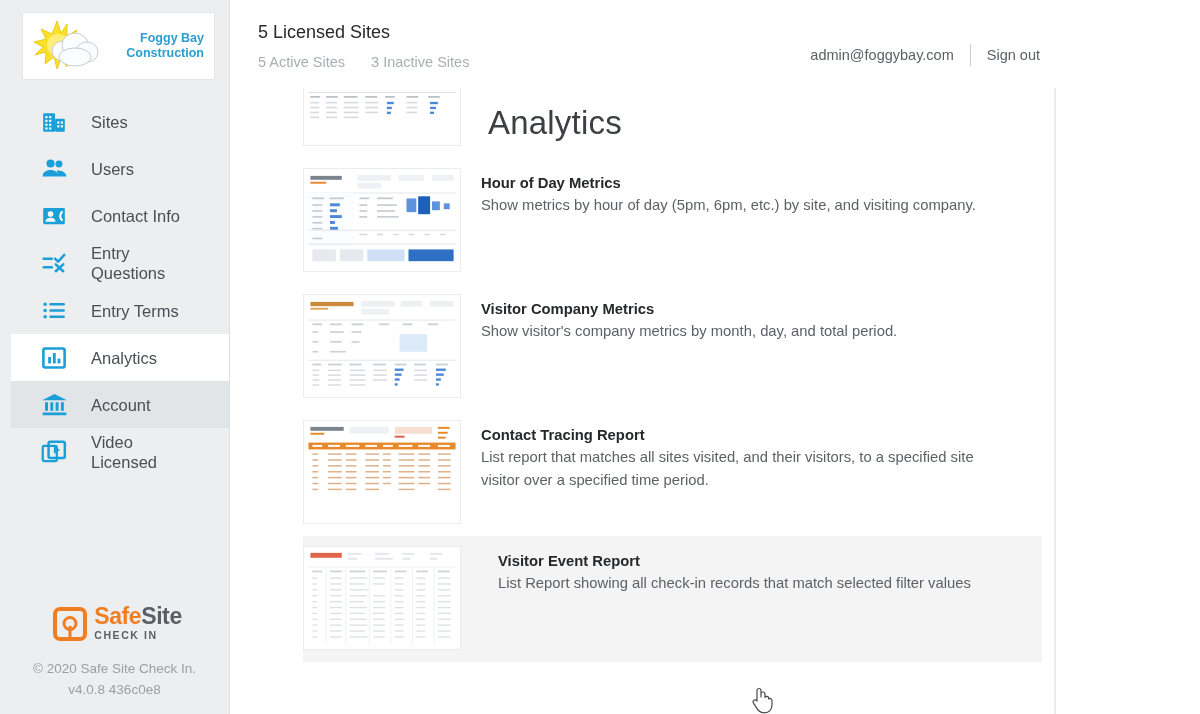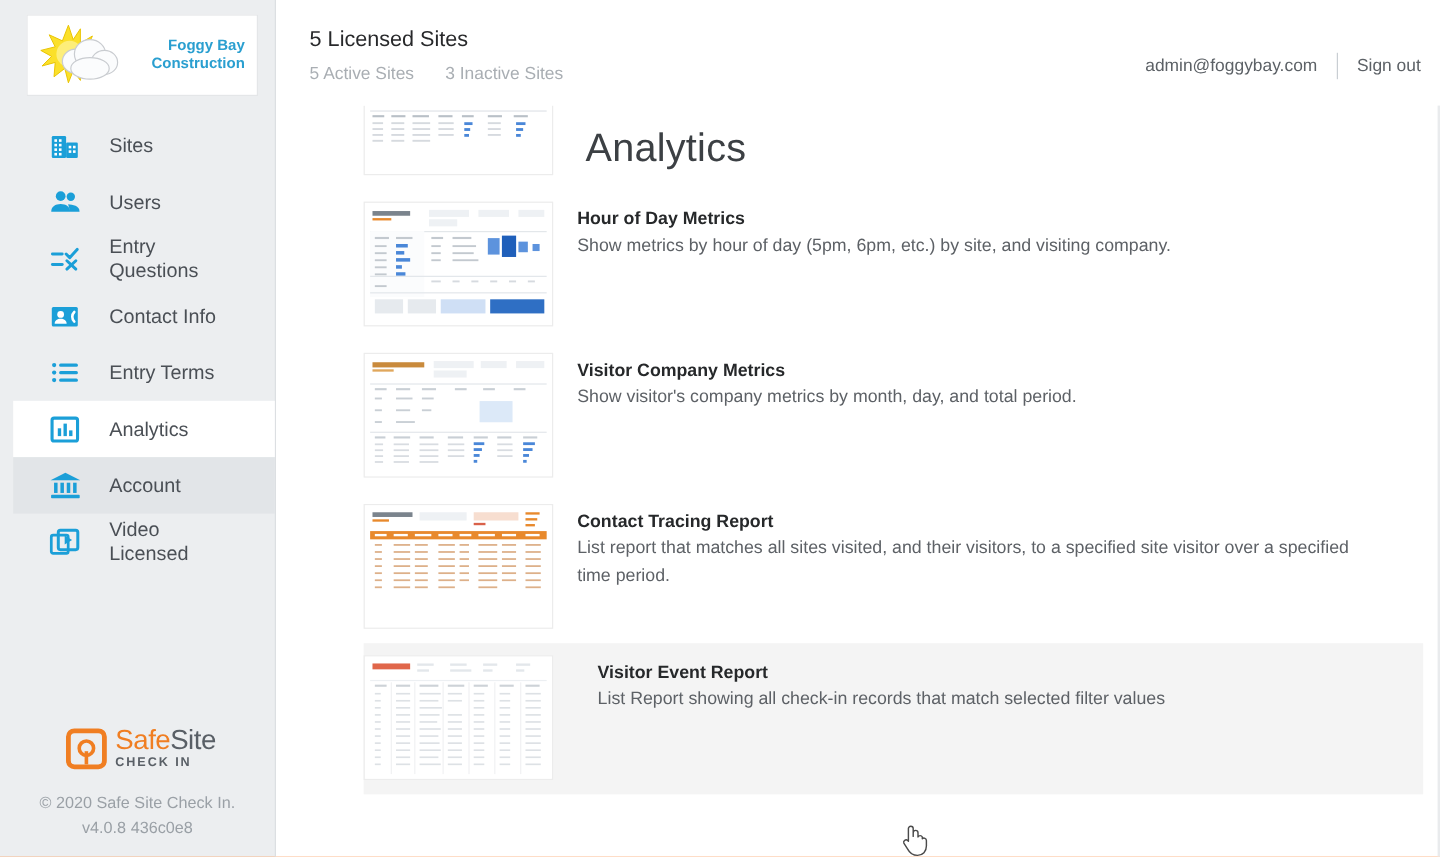--- a/index.html
+++ b/index.html
@@ -4,23 +4,23 @@
 <style>
   * { box-sizing: border-box; margin: 0; padding: 0; }
   html, body {
     width: 1200px; height: 714px;
     font-family: "Liberation Sans", sans-serif;
     background: #ffffff;
     overflow: hidden;
   }
   #app {
     position: relative;
-    width: 1200px; height: 714px;
+    width: 1056px; height: 714px;
     display: flex;
-    background: #f97316;
+    background: #be185d;
   }
 
   
   .sidebar {
     width: 230px;
     height: 714px;
     background: #eceef0;
     border-right: 1px solid #dcdfe2;
     display: flex;
     flex-direction: column;
@@ -99,21 +99,21 @@
   }
   .ss-mark:after {
     content: "";
     position: absolute;
     left: 50%; top: 15px;
     transform: translateX(-50%);
     width: 3px; height: 11px;
     background: #f07e22;
   }
   .ss-words { text-align: left; }
-  .ss-name { font-size: 23px; font-weight: 400; letter-spacing: -0.4px; line-height: 23px; }
+  .ss-name { font-size: 23px; font-weight: 700; letter-spacing: -0.4px; line-height: 23px; }
   .ss-name .a { color: #f07e22; }
   .ss-name .b { color: #595f66; }
   .ss-sub { font-size: 10.5px; font-weight: 700; color: #595f66; letter-spacing: 1.6px; line-height: 14px; }
   .copyright {
     font-size: 13.5px;
     color: #9aa0a6;
     line-height: 21px;
   }
 
   
@@ -288,44 +288,44 @@
             <circle cx="16" cy="8" r="3.1"></circle>
             <path d="M1.5 19c0-3.6 3.1-5.6 7-5.6s7 2 7 5.6z"></path>
             <path d="M14 13.6c3.3.2 8.5 1.2 8.5 5.4h-7z"></path>
           </svg>
         </span>
         <span class="nav-label">Users</span>
       </div>
 
       <div class="nav-item">
         <span class="nav-icon">
+          <svg viewBox="0 0 24 24" width="26" height="26">
+            <rect x="2" y="4.5" width="20" height="15" rx="1.2" fill="#1b9fd8"></rect>
+            <circle cx="8.8" cy="10.2" r="2.6" fill="#ffffff"></circle>
+            <path d="M4.2 17.3c0-2.4 2.1-3.8 4.6-3.8s4.6 1.4 4.6 3.8z" fill="#ffffff"></path>
+            <path d="M19.3 8.3a5.2 5.2 0 0 0 0 7.4" stroke="#ffffff" stroke-width="2" fill="none" stroke-linecap="round"></path>
+          </svg>
+        </span>
+        <span class="nav-label">Contact Info</span>
+      </div>
+
+      <div class="nav-item">
+        <span class="nav-icon">
           <svg viewBox="0 0 24 24" width="26" height="26" stroke="#1b9fd8" stroke-width="2.3" fill="none" stroke-linecap="round">
             <line x1="2.5" y1="8" x2="10" y2="8"></line>
             <line x1="2.5" y1="16" x2="10" y2="16"></line>
             <polyline points="13,8 15.8,10.8 21.5,4.5" stroke-linejoin="round"></polyline>
             <line x1="13.6" y1="13.2" x2="20.5" y2="19.6"></line>
             <line x1="20.5" y1="13.2" x2="13.6" y2="19.6"></line>
           </svg>
         </span>
         <span class="nav-label two-line">
           <span>Entry</span><br>
           <span>Questions</span>
         </span>
-      </div>
-
-      <div class="nav-item">
-        <span class="nav-icon">
-          <svg viewBox="0 0 24 24" width="26" height="26">
-            <rect x="2" y="4.5" width="20" height="15" rx="1.2" fill="#1b9fd8"></rect>
-            <circle cx="8.8" cy="10.2" r="2.6" fill="#ffffff"></circle>
-            <path d="M4.2 17.3c0-2.4 2.1-3.8 4.6-3.8s4.6 1.4 4.6 3.8z" fill="#ffffff"></path>
-            <path d="M19.3 8.3a5.2 5.2 0 0 0 0 7.4" stroke="#ffffff" stroke-width="2" fill="none" stroke-linecap="round"></path>
-          </svg>
-        </span>
-        <span class="nav-label">Contact Info</span>
       </div>
 
       <div class="nav-item">
         <span class="nav-icon">
           <svg viewBox="0 0 24 24" width="25" height="25" fill="#1b9fd8">
             <circle cx="3" cy="6" r="1.7"></circle>
               <rect x="7" y="4.7" width="15" height="2.6" rx="1.2"></rect>
             <circle cx="3" cy="12" r="1.7"></circle>
               <rect x="7" y="10.7" width="15" height="2.6" rx="1.2"></rect>
             <circle cx="3" cy="18" r="1.7"></circle>

